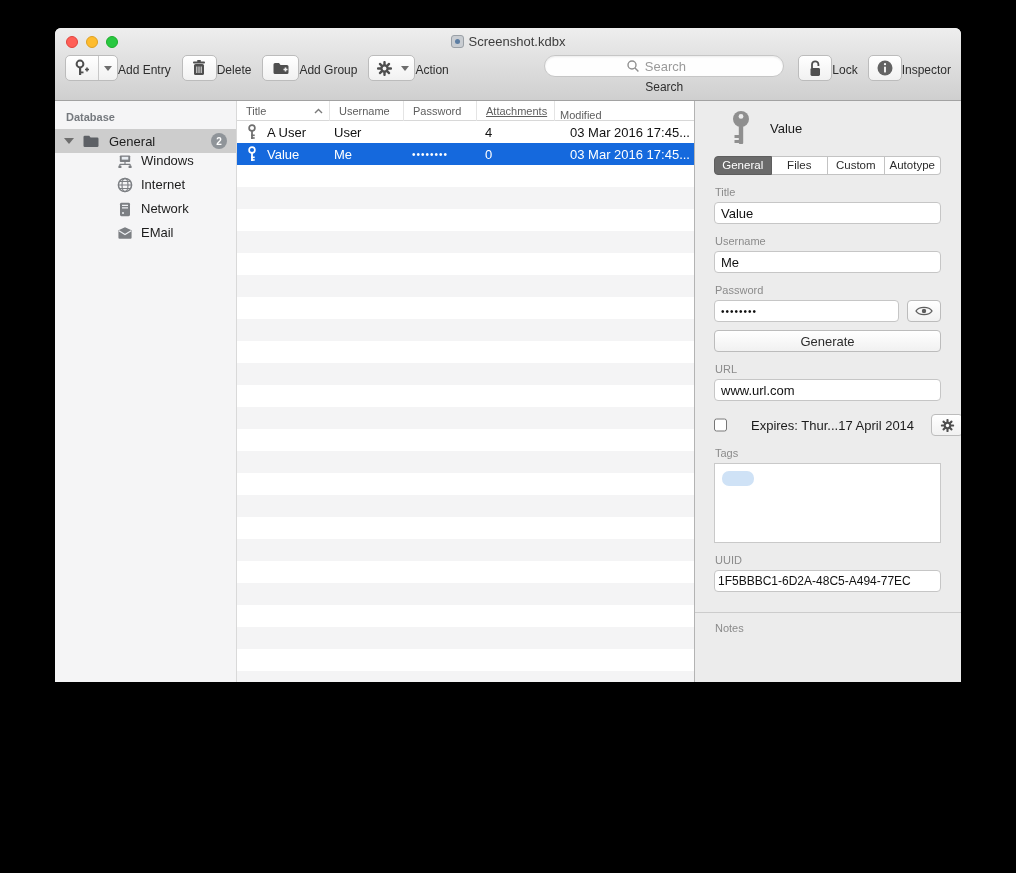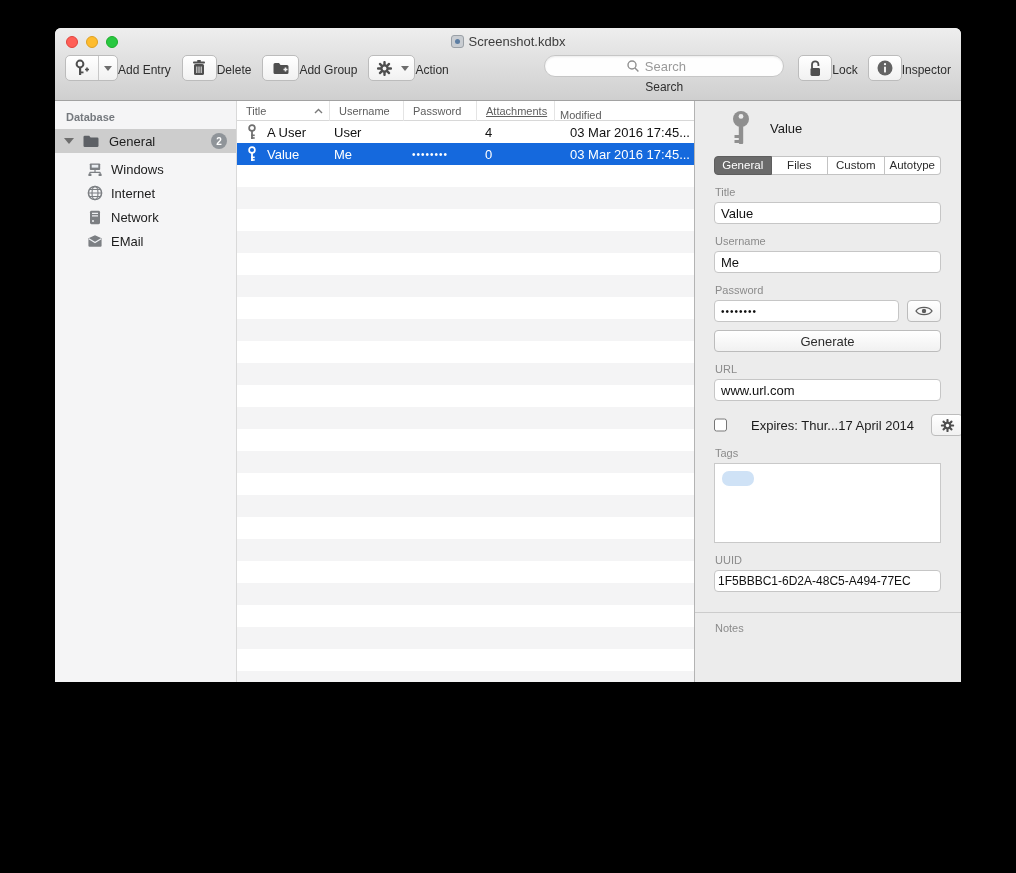--- a/index.html
+++ b/index.html
@@ -41,21 +41,21 @@
   
   .sidebar{position:absolute;left:0;top:73px;bottom:0;width:182px;background:#f5f5f6;
            border-right:1px solid #d9d9d9;}
   .sb-header{font-size:11px;color:#75797e;font-weight:bold;padding:10px 0 6px 11px;}
   .sb-root{height:24px;background:#cdcdcd;display:flex;align-items:center;position:relative;}
   .disclosure{width:0;height:0;border-left:5px solid transparent;border-right:5px solid transparent;
               border-top:6px solid #6e6e6e;margin-left:9px;}
   .sb-root-label{font-size:13px;color:#1c1c1c;margin-left:9px;}
   .badge{position:absolute;right:9px;top:4px;min-width:16px;height:16px;border-radius:8px;background:#8f9499;
          color:#fff;font-size:10px;font-weight:bold;display:flex;align-items:center;justify-content:center;padding:0 4px;}
-  .sb-item{height:24px;display:flex;align-items:flex-end;padding-left:32px;}
+  .sb-item{height:24px;display:flex;align-items:flex-start;padding-left:62px;}
   .sb-item .lbl{font-size:13px;color:#1c1c1c;margin-left:8px;}
   .sb-icon{width:16px;height:16px;display:flex;align-items:center;justify-content:center;}
 
   
   .table{position:absolute;left:182px;top:73px;bottom:0;width:458px;background:#fff;
          border-right:1px solid #b3b3b3;}
   .t-head{position:absolute;left:0;top:0;width:100%;height:20px;background:#fff;border-bottom:1px solid #d8d8d8;}
   .t-h-cell{position:absolute;top:0;height:20px;font-size:11px;color:#5e5e5e;display:flex;align-items:center;
             padding-left:9px;border-right:1px solid #e4e4e4;}
   .t-body{position:absolute;left:0;top:20px;bottom:0;width:100%;

